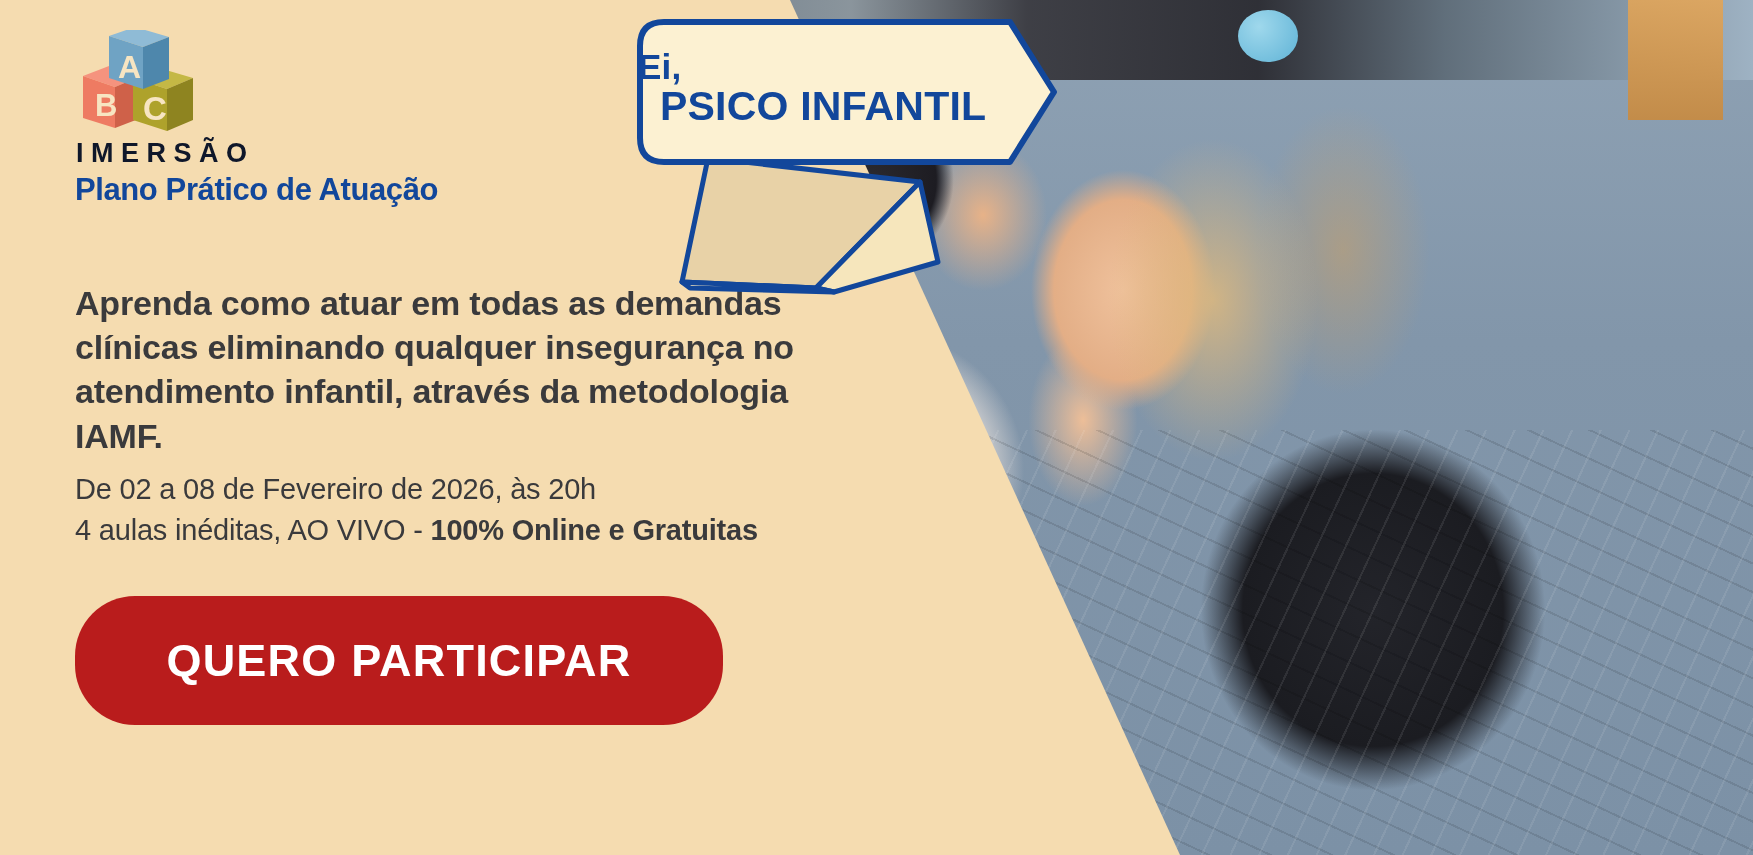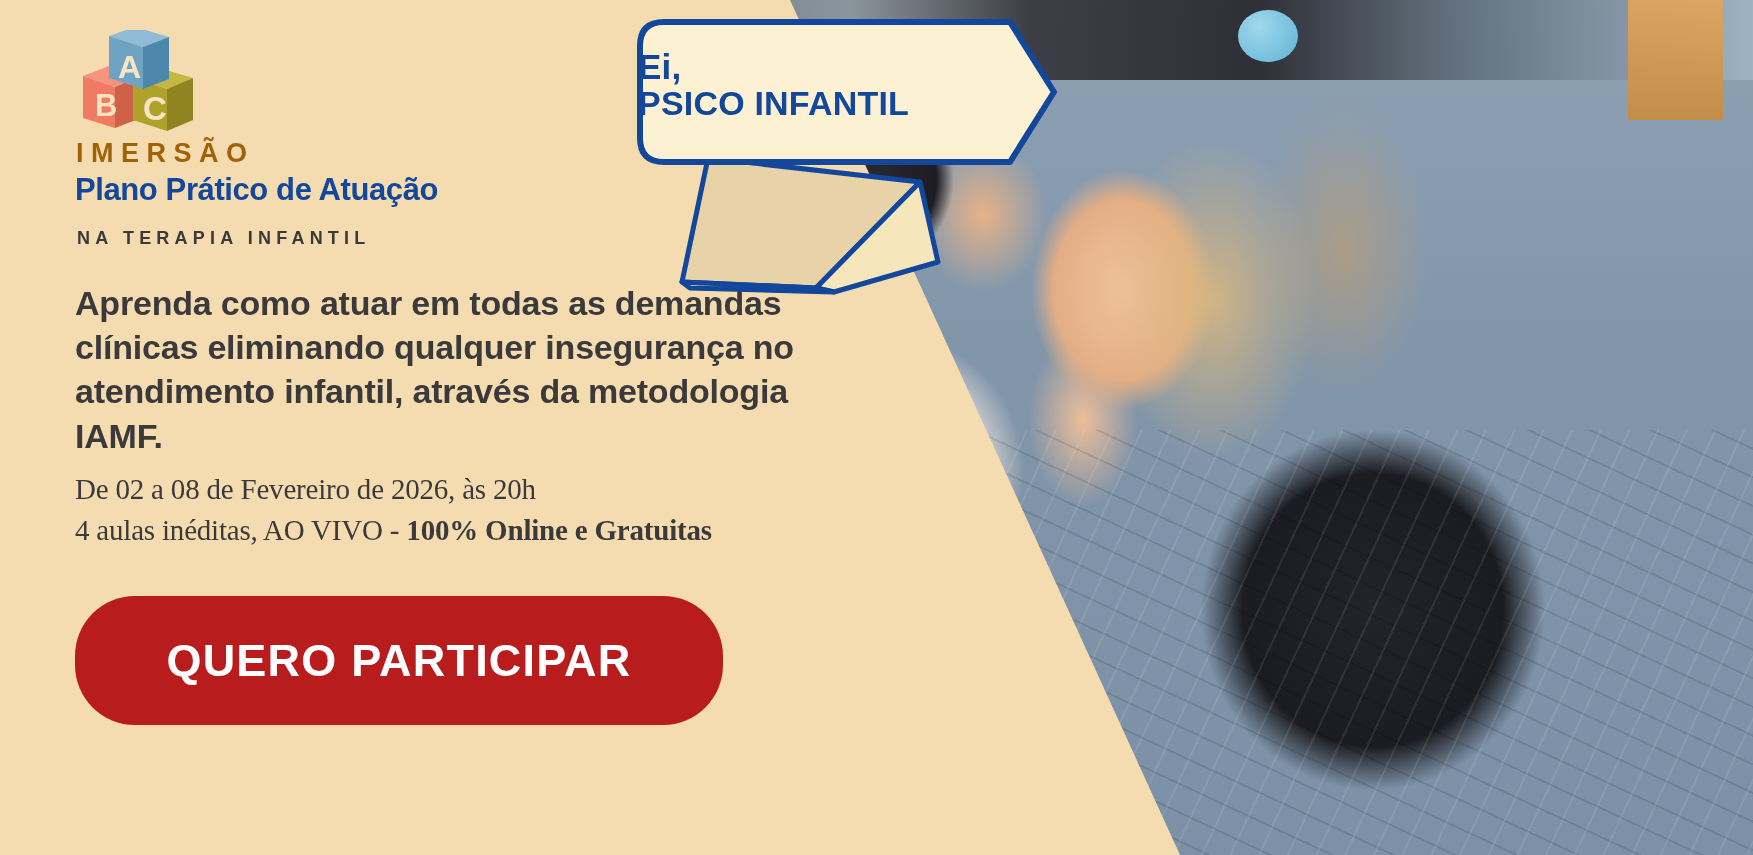--- a/index.html
+++ b/index.html
@@ -75,21 +75,21 @@
 
   
   .content { position:absolute; left:75px; top:0; width:900px; height:855px; }
 
   
   .logo { position:absolute; left:0; top:30px; width:130px; height:110px; }
 
   .eyebrow {
     position:absolute; left:1px; top:138px;
     font-size:27px; font-weight:700; letter-spacing:7.5px;
-    color:#a16207;
+    color:#0f172a;
   }
   .brand-title {
     position:absolute; left:0; top:172px;
     font-size:31px; font-weight:700; letter-spacing:-.4px;
     color:#12479B;
     white-space:nowrap;
   }
   .brand-sub {
     position:absolute; left:2px; top:228px;
     font-size:18px; font-weight:700; letter-spacing:5.2px;
@@ -100,21 +100,20 @@
     position:absolute; left:0; top:281px; width:760px;
     font-size:34px; font-weight:700; line-height:1.30;
     color:#3A3A3C;
     letter-spacing:-.2px;
   }
 
   .detail-line {
     position:absolute; left:0; width:880px;
     font-size:29px; color:#3A3A3C; line-height:1.25;
     letter-spacing:-.2px;
-    font-family:Liberation Serif, serif;
   }
   .detail-1 { top:471px; }
   .detail-2 { top:512px; }
   .detail-2 b { font-weight:700; }
 
   .cta {
     position:absolute; left:0; top:596px;
     width:648px; height:129px;
     background:#b91c1c;
     border:none; border-radius:60px;
@@ -128,21 +127,21 @@
   
   .bubble-layer { position:absolute; left:620px; top:10px; width:520px; height:300px; }
   .bubble-text {
     position:absolute; left:18px; top:38px; width:380px;
     text-align:left;
     color:#12479B; font-weight:700; line-height:1.06;
     letter-spacing:.2px;
     pointer-events:none;
   }
   .bubble-l1 { font-size:35px; }
-  .bubble-l2 { font-size:34px; }
+  .bubble-l2 { font-size:41px;padding-left:22px; }
 </style>
 </head>
 <body>
 
 <div id="stage">
 
   <div class="photo-wrap">
     <div class="photo"></div>
     <div class="wall-strip"></div>
     <div class="wall-orange"></div>
@@ -175,21 +174,20 @@
           <polygon points="34,6 60,-3 94,7 68,17" fill="#8FBBD6"></polygon>
           <polygon points="34,6 68,17 68,59 34,48" fill="#6FA3C4"></polygon>
           <polygon points="68,17 94,7 94,49 68,59" fill="#4E87AC"></polygon>
           <text x="43" y="48" font-family="Liberation Sans, sans-serif" font-size="32" font-weight="700" fill="#F7E5C2">A</text>
         </g>
       </svg>
     </div>
 
     <div class="eyebrow">IMERSÃO</div>
     <div class="brand-title">Plano Prático de Atuação</div>
-    <div class="brand-sub">NA TERAPIA INFANTIL</div>
 
     <div class="headline">Aprenda como atuar em todas as demandas clínicas eliminando qualquer insegurança no atendimento infantil, através da metodologia IAMF.</div>
 
     <div class="detail-line detail-1">De 02 a 08 de Fevereiro de 2026, às 20h</div>
     <div class="detail-line detail-2"><span>4 aulas inéditas, AO VIVO - </span><b>100% Online e Gratuitas</b></div>
 
     <button class="cta">QUERO PARTICIPAR</button>
   </div>
 
   <div class="bubble-layer">

